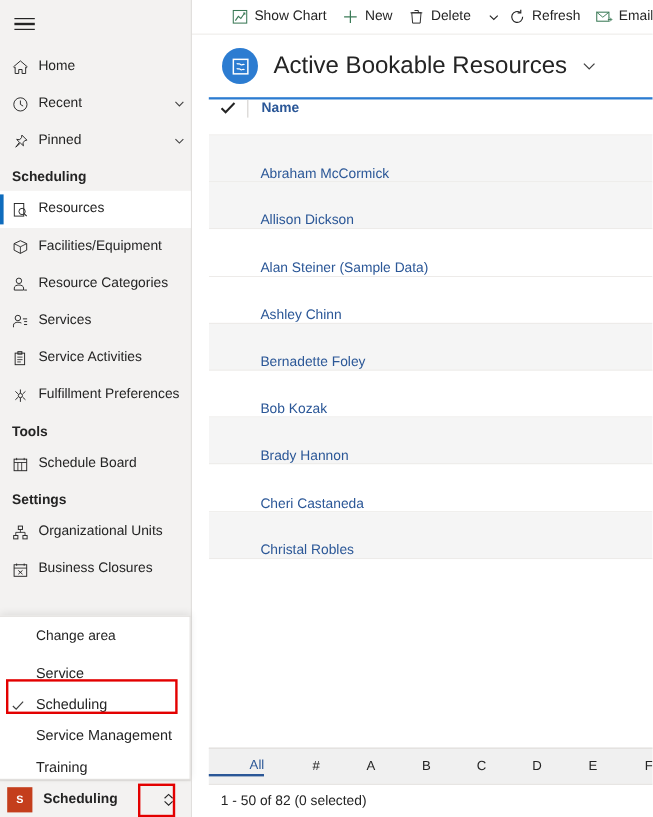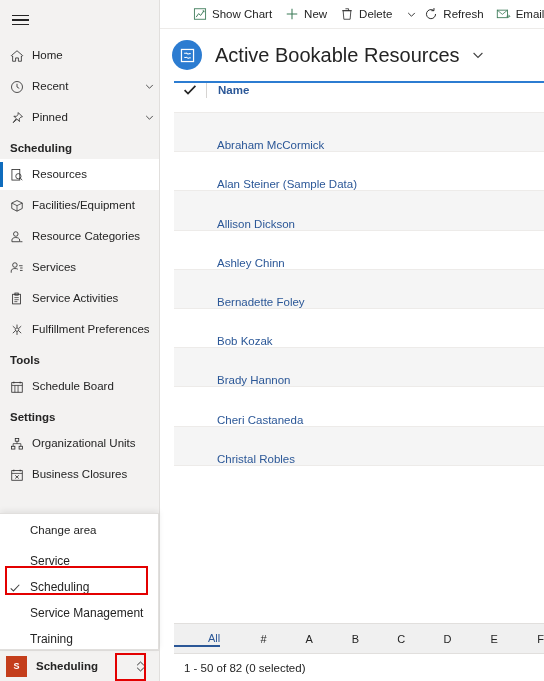--- a/index.html
+++ b/index.html
@@ -186,21 +186,21 @@
   .cmd-caret {
     display: flex; align-items: center; justify-content: center;
     width: 20px; height: 29px;
     color: #242424;
     cursor: pointer;
   }
 
   .title-row {
     height: 52px;
     display: flex; align-items: center;
-    padding-left: 12px;
+    padding-left: 25px;
     background: #ffffff;
     flex: 0 0 52px;
   }
   .title-icon {
     width: 30px; height: 30px;
     border-radius: 50%;
     background: #2c7cd1;
     display: flex; align-items: center; justify-content: center;
     flex: 0 0 30px;
   }
@@ -587,25 +587,25 @@
               <path d="M1.6 7.2 L5 10.6 L12.4 2.8" fill="none" stroke="#242424" stroke-width="1.7"></path>
             </svg>
         </span>
         <span class="col-name">Name</span>
       </div>
 
       <div class="grid-body">
         <div class="grid-row odd">
           <span class="cell-name">Abraham McCormick</span>
         </div>
+        <div class="grid-row odd">
+          <span class="cell-name">Allison Dickson</span>
+        </div>
         <div class="grid-row even">
           <span class="cell-name">Alan Steiner (Sample Data)</span>
-        </div>
-        <div class="grid-row odd">
-          <span class="cell-name">Allison Dickson</span>
         </div>
         <div class="grid-row even">
           <span class="cell-name">Ashley Chinn</span>
         </div>
         <div class="grid-row odd">
           <span class="cell-name">Bernadette Foley</span>
         </div>
         <div class="grid-row even">
           <span class="cell-name">Bob Kozak</span>
         </div>

